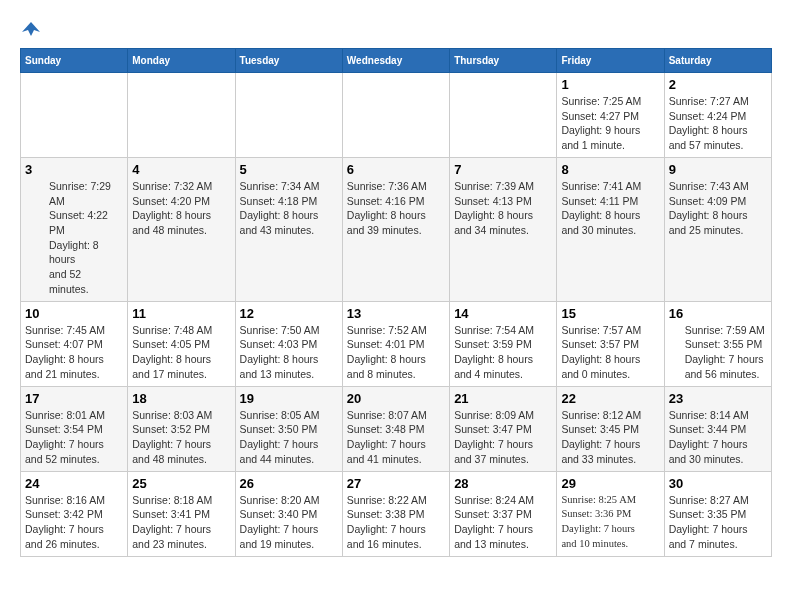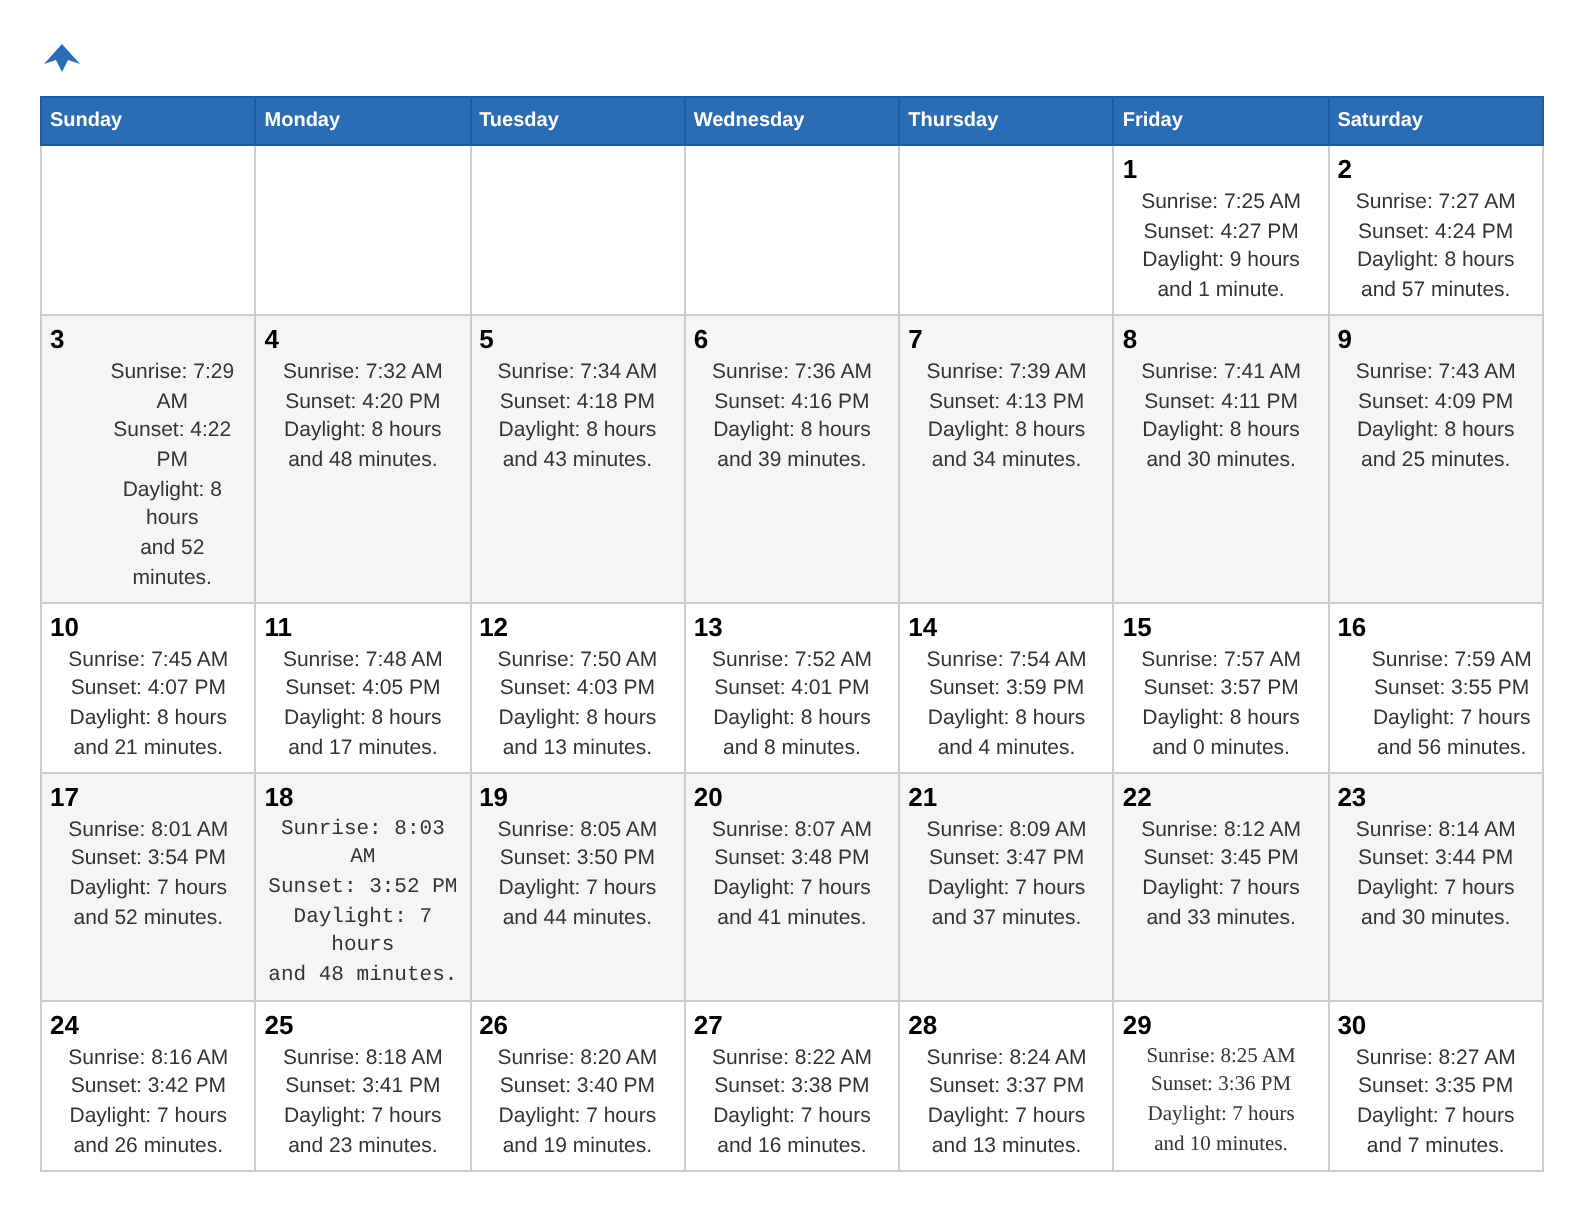--- a/index.html
+++ b/index.html
@@ -68,21 +68,20 @@
     .day-num {
       font-weight: bold;
       font-size: 13px;
       margin-bottom: 2px;
       display: block;
     }
     .day-info {
       font-size: 10.5px;
       color: #333;
       line-height: 1.4;
-      text-align: center;
     }
     .empty-cell {
       background: #fff !important;
     }
   </style>
 </head>
 <body>
 
 <div class="header-area">
   <div class="logo">
@@ -239,21 +238,21 @@
       <tr>
         <td>
           <span class="day-num">17</span>
           <div class="day-info" style="white-space: pre-line;">Sunrise: 8:01 AM
 Sunset: 3:54 PM
 Daylight: 7 hours
 and 52 minutes.</div>
         </td>
         <td>
           <span class="day-num">18</span>
-          <div class="day-info" style="white-space: pre-line; font-family: Liberation Mono, monospace;">Sunrise: 8:03 AM
+          <div class="day-info" style="white-space: pre-line;">Sunrise: 8:03 AM
 Sunset: 3:52 PM
 Daylight: 7 hours
 and 48 minutes.</div>
         </td>
         <td>
           <span class="day-num">19</span>
           <div class="day-info" style="white-space: pre-line;">Sunrise: 8:05 AM
 Sunset: 3:50 PM
 Daylight: 7 hours
 and 44 minutes.</div>

